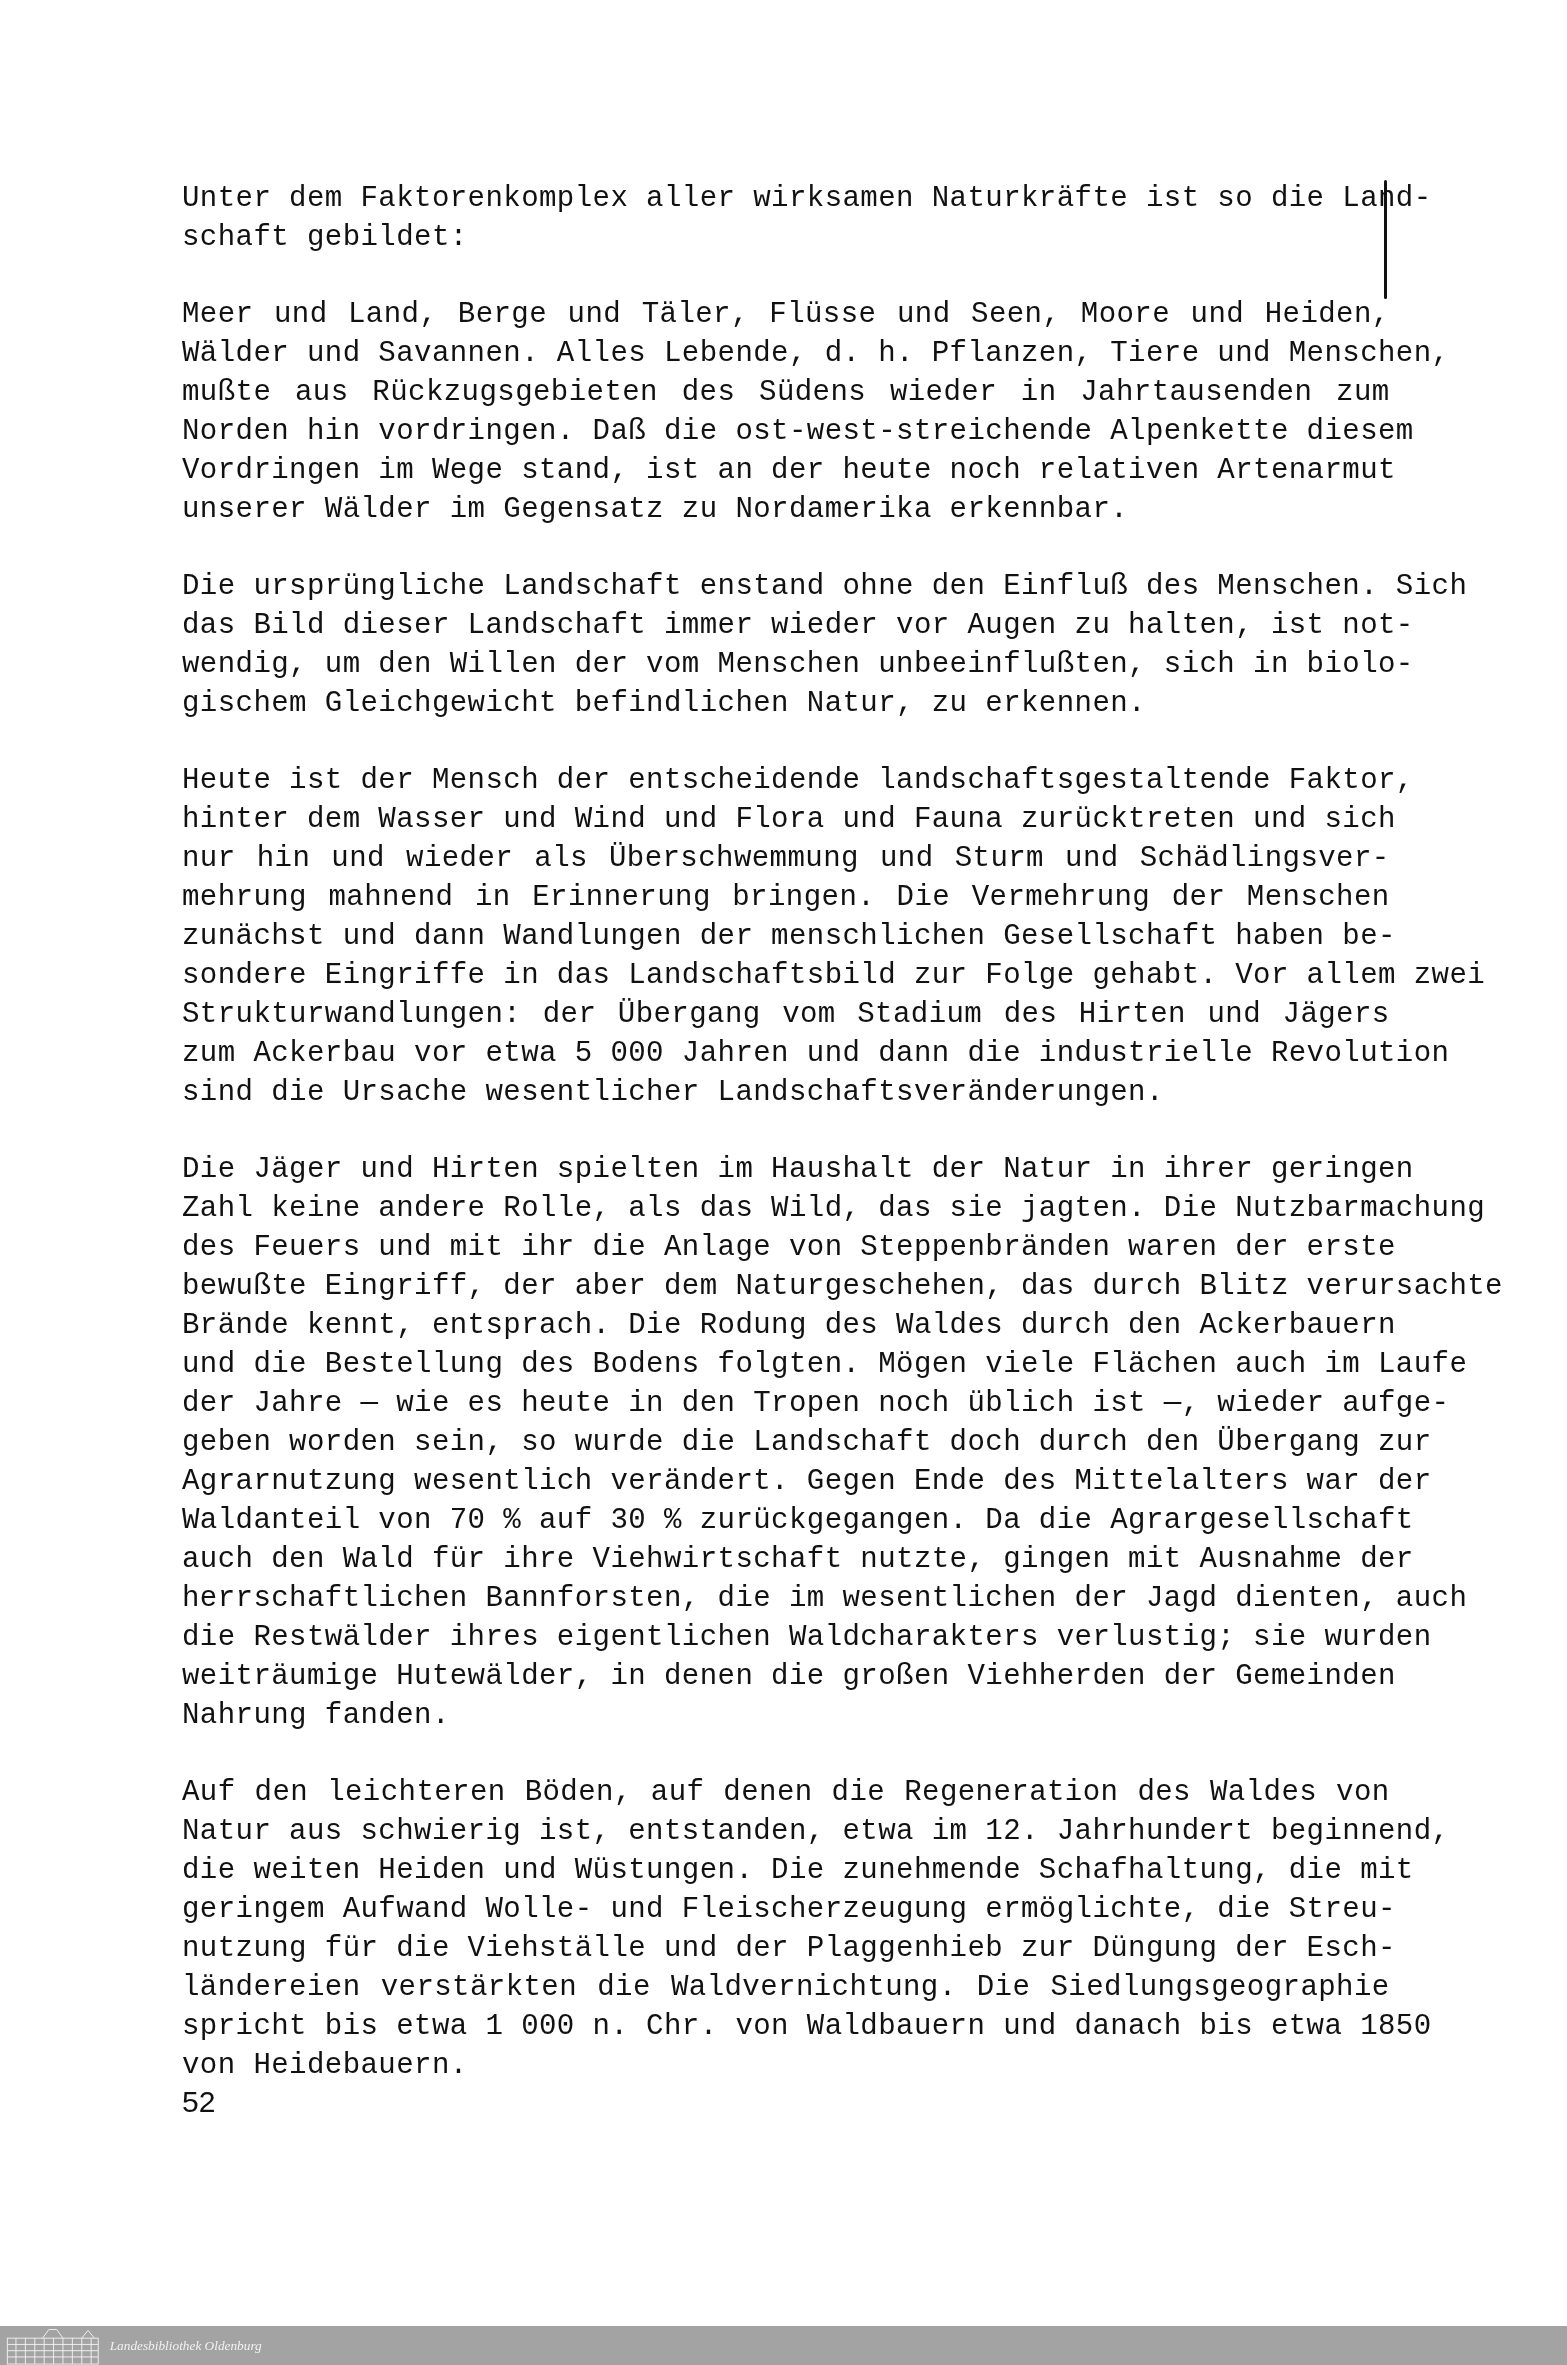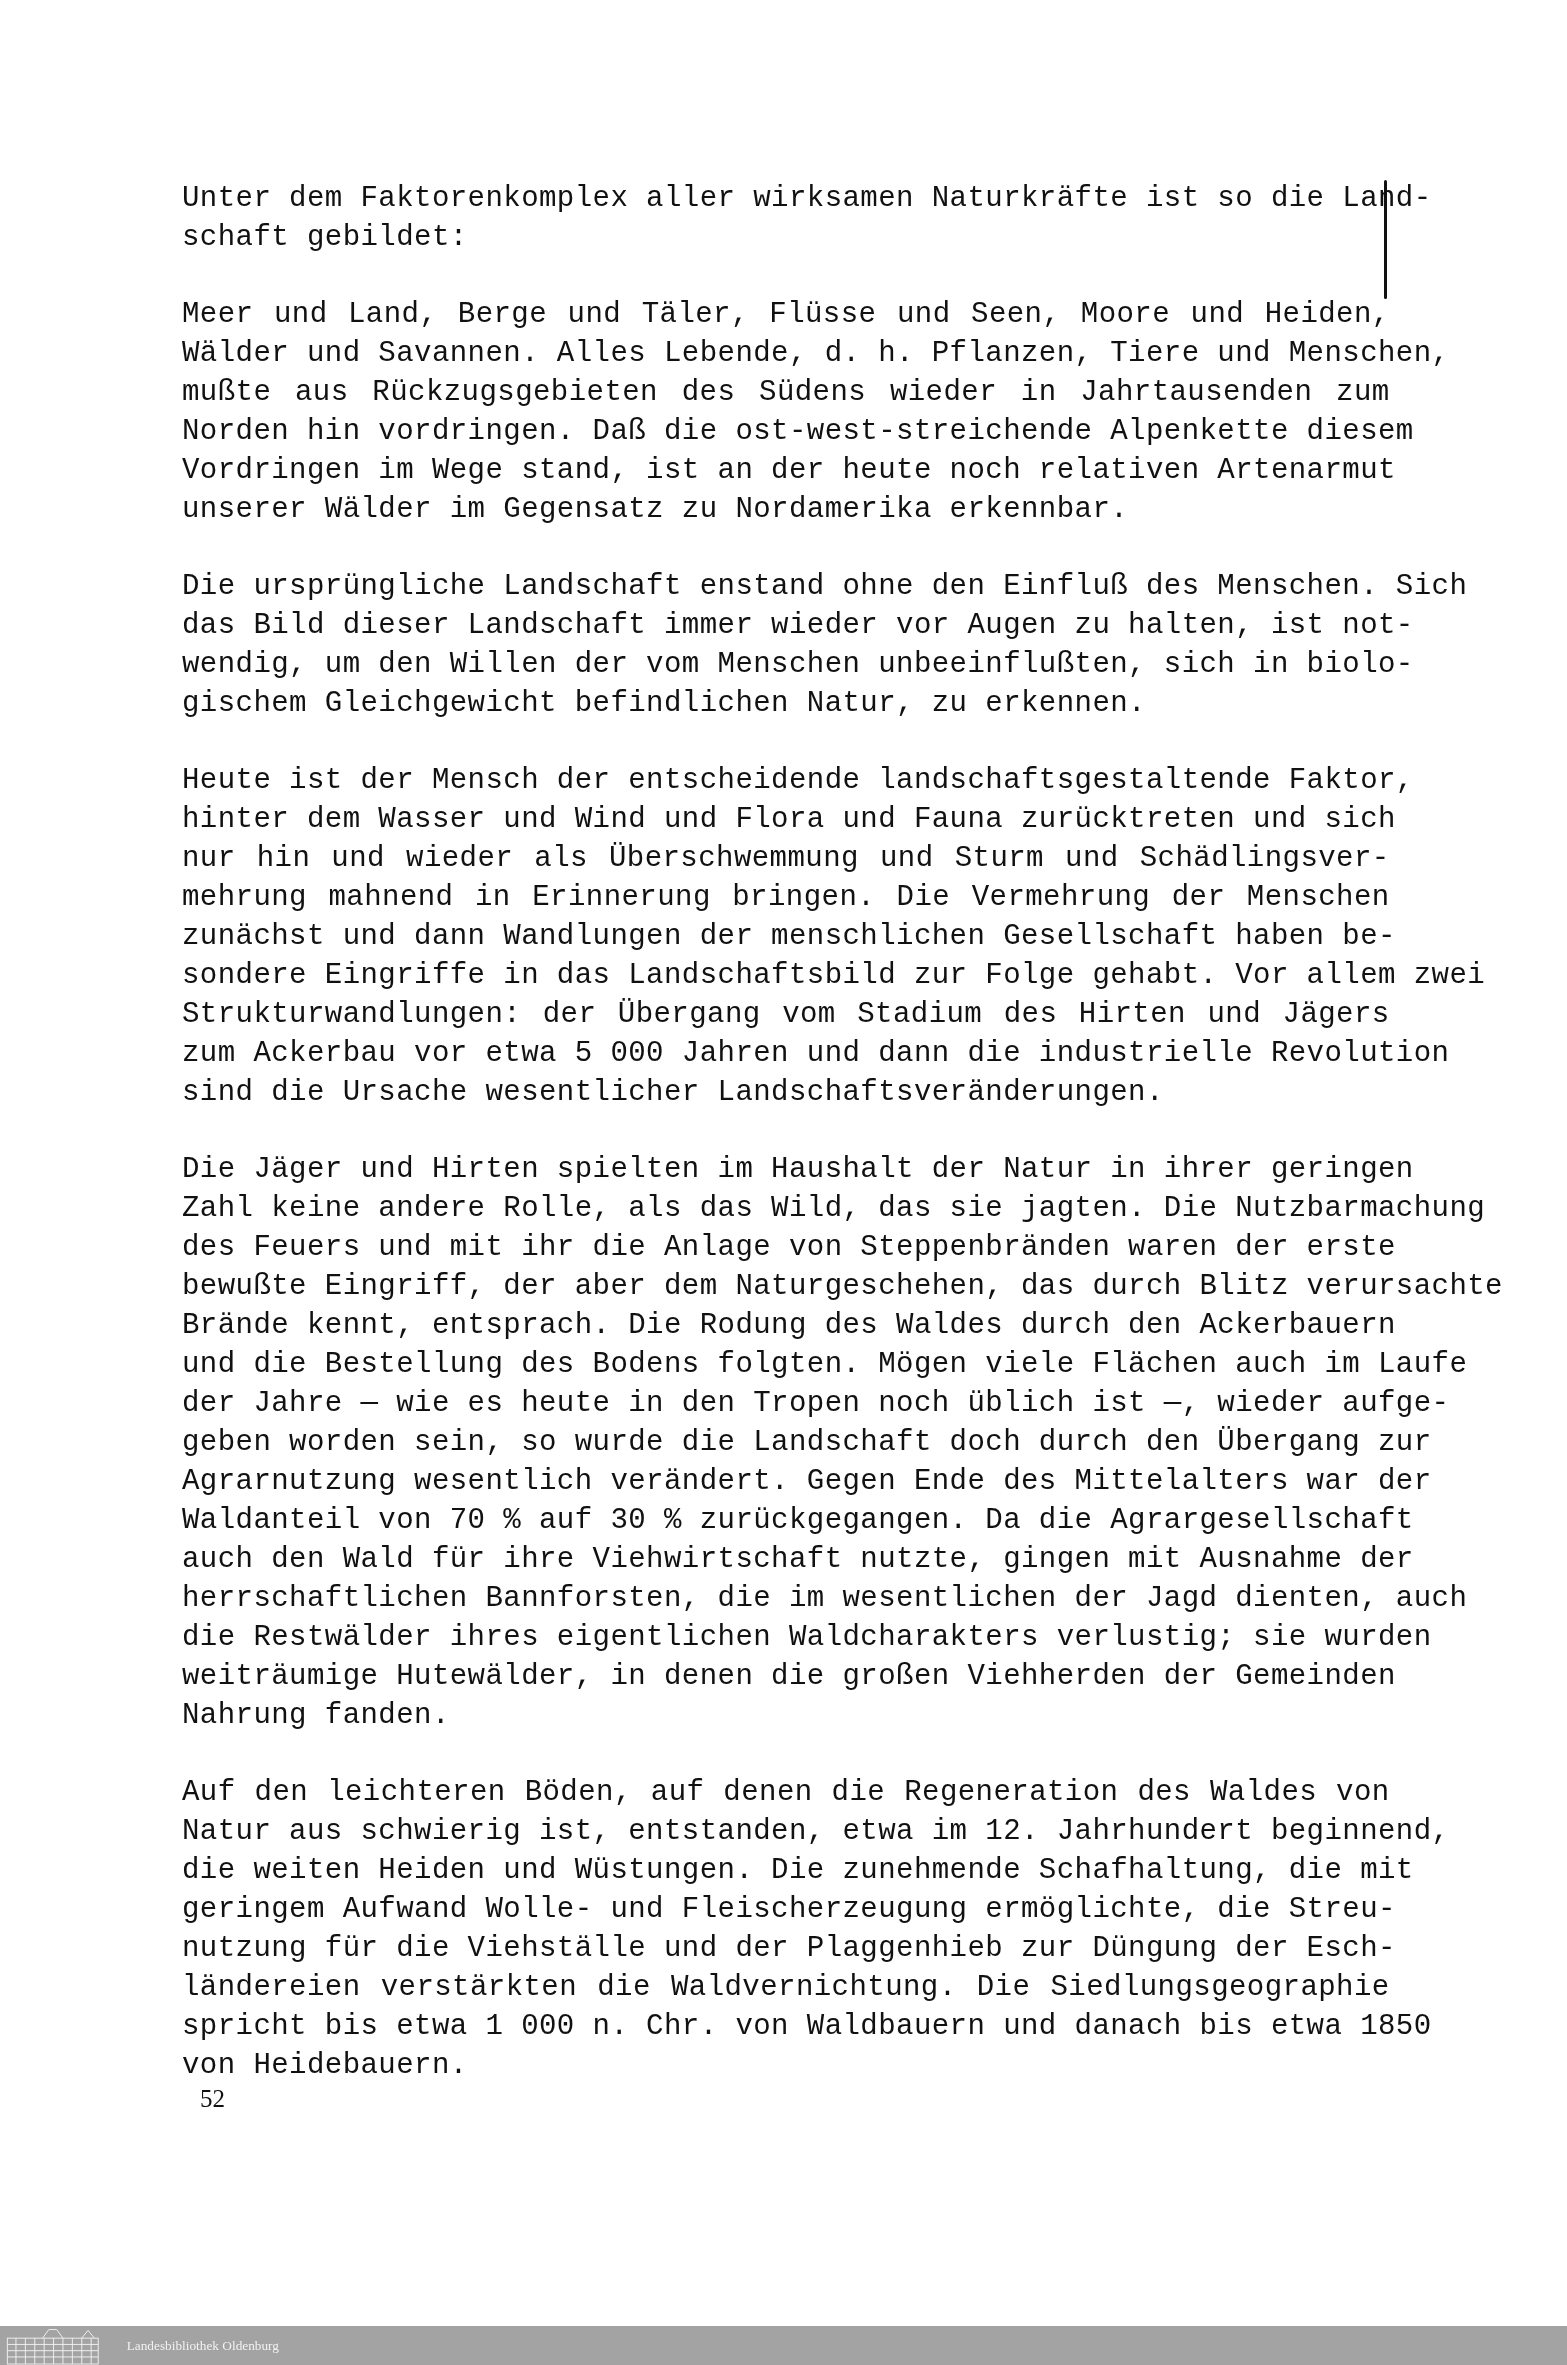--- a/index.html
+++ b/index.html
@@ -20,31 +20,32 @@
   .para {
     font-size: 30px; line-height: 39px;
     text-align: justify; letter-spacing: 0.4px;
     margin: 0 0 38px 0;
     transform: scaleX(0.97); transform-origin: left top;
     width: 1245px;
   }
   .para .ln { display: block; text-align: justify; text-align-last: justify; white-space: nowrap; }
   .para .ln.last { text-align-last: left; }
   .page-number {
-    position: absolute; left: 200px; top: 2085px;
-    font-size: 25px; font-family: Liberation Serif, serif;
+    position: absolute; left: 182px; top: 2085px;
+    font-size: 30px; font-family: Liberation Sans, sans-serif;
   }
   .footer-bar {
     position: absolute; left: 0; top: 2326px; width: 1568px; height: 39px;
     background: #a3a3a3; display: flex; align-items: center;
   }
   .footer-logo { margin-left: 4.7px; width: 94px; height: 38px; }
   .footer-label {
-    margin-left: 28px; color: #f2f2f2; font-size: 13.3px;
+    margin-left: 11px; color: #f2f2f2; font-size: 13.3px;
     font-family: "Liberation Serif", serif;
+    font-style: italic;
   }
 </style>
 </head>
 <body>
 
 <div class="margin-line"></div>
 
 <div class="page-text">
   <p class="para">
     <span class="ln">Unter dem Faktorenkomplex aller wirksamen Naturkräfte ist so die Land-</span>

